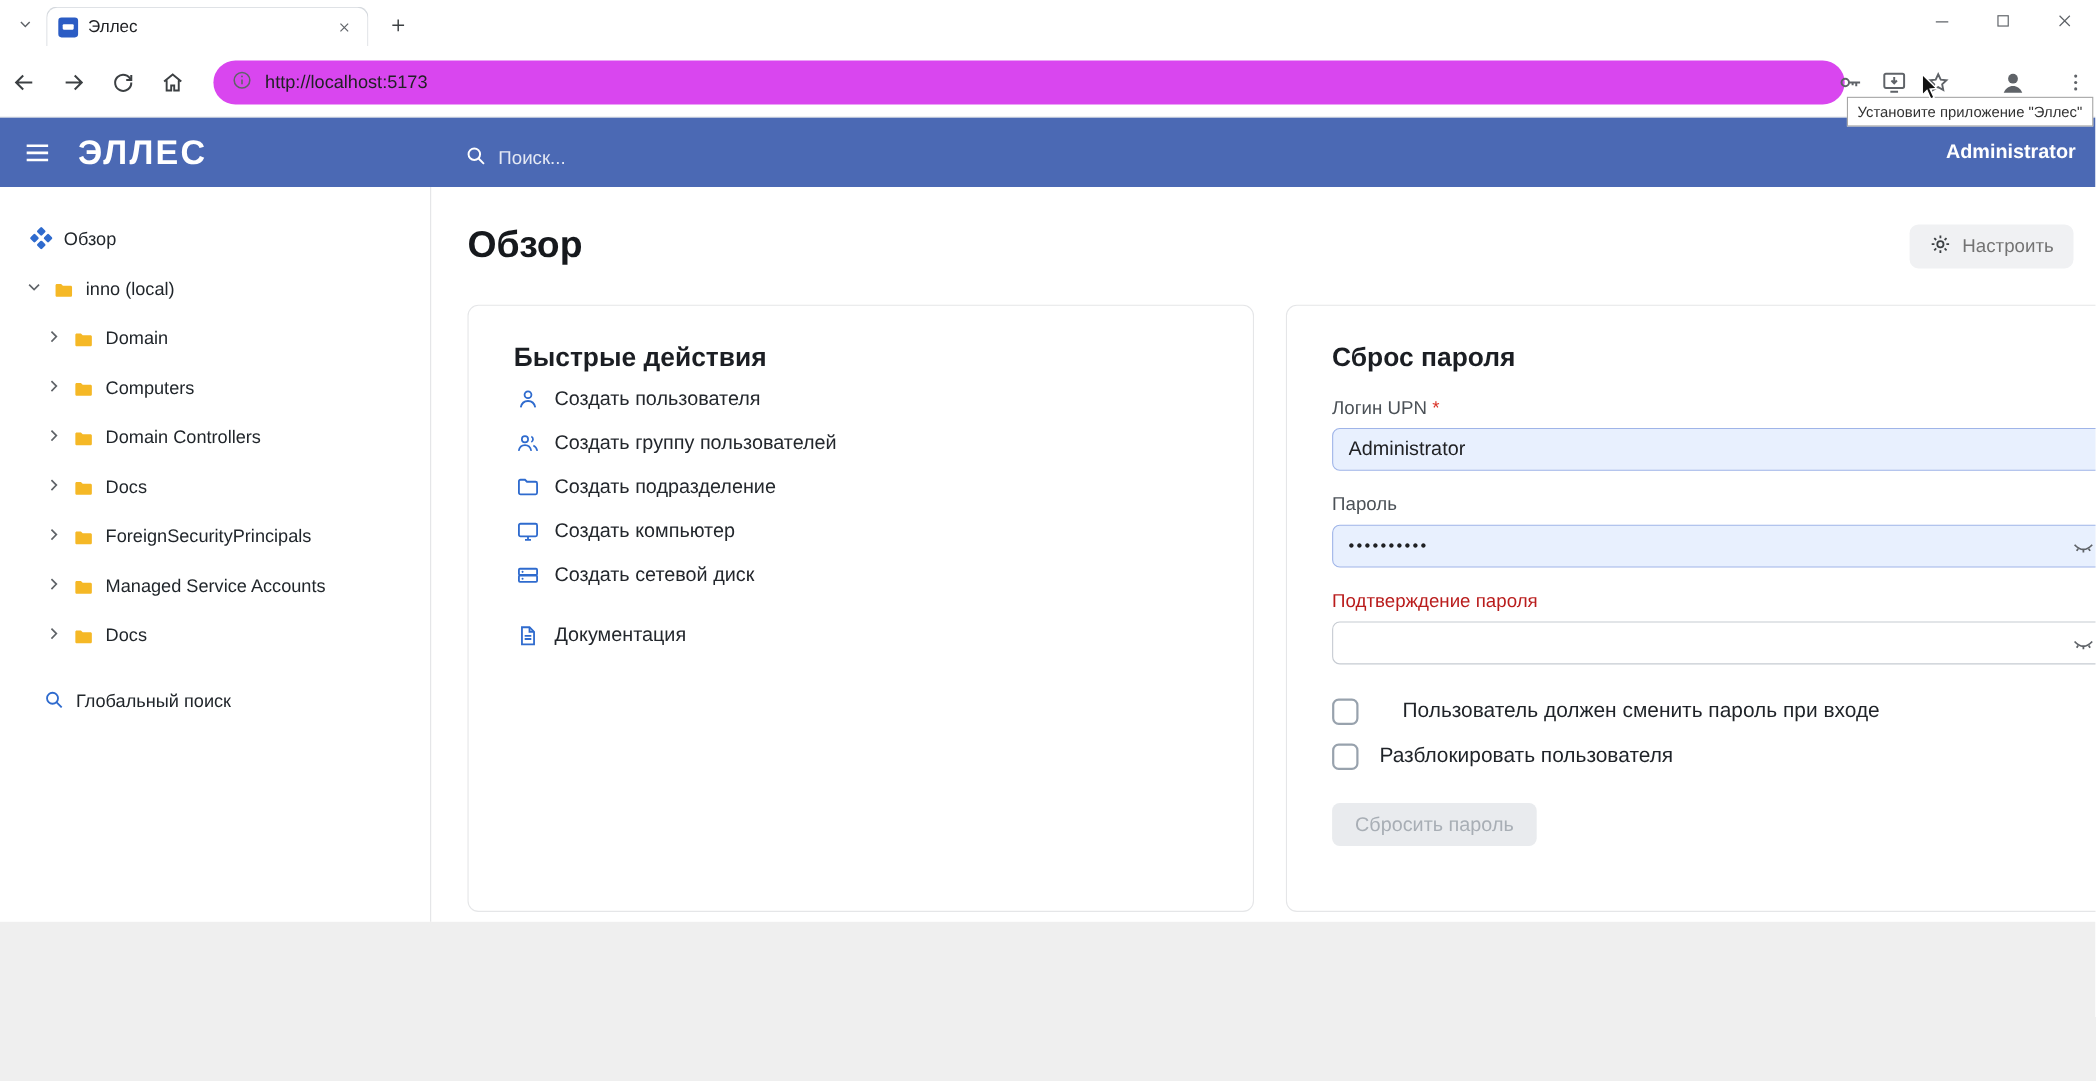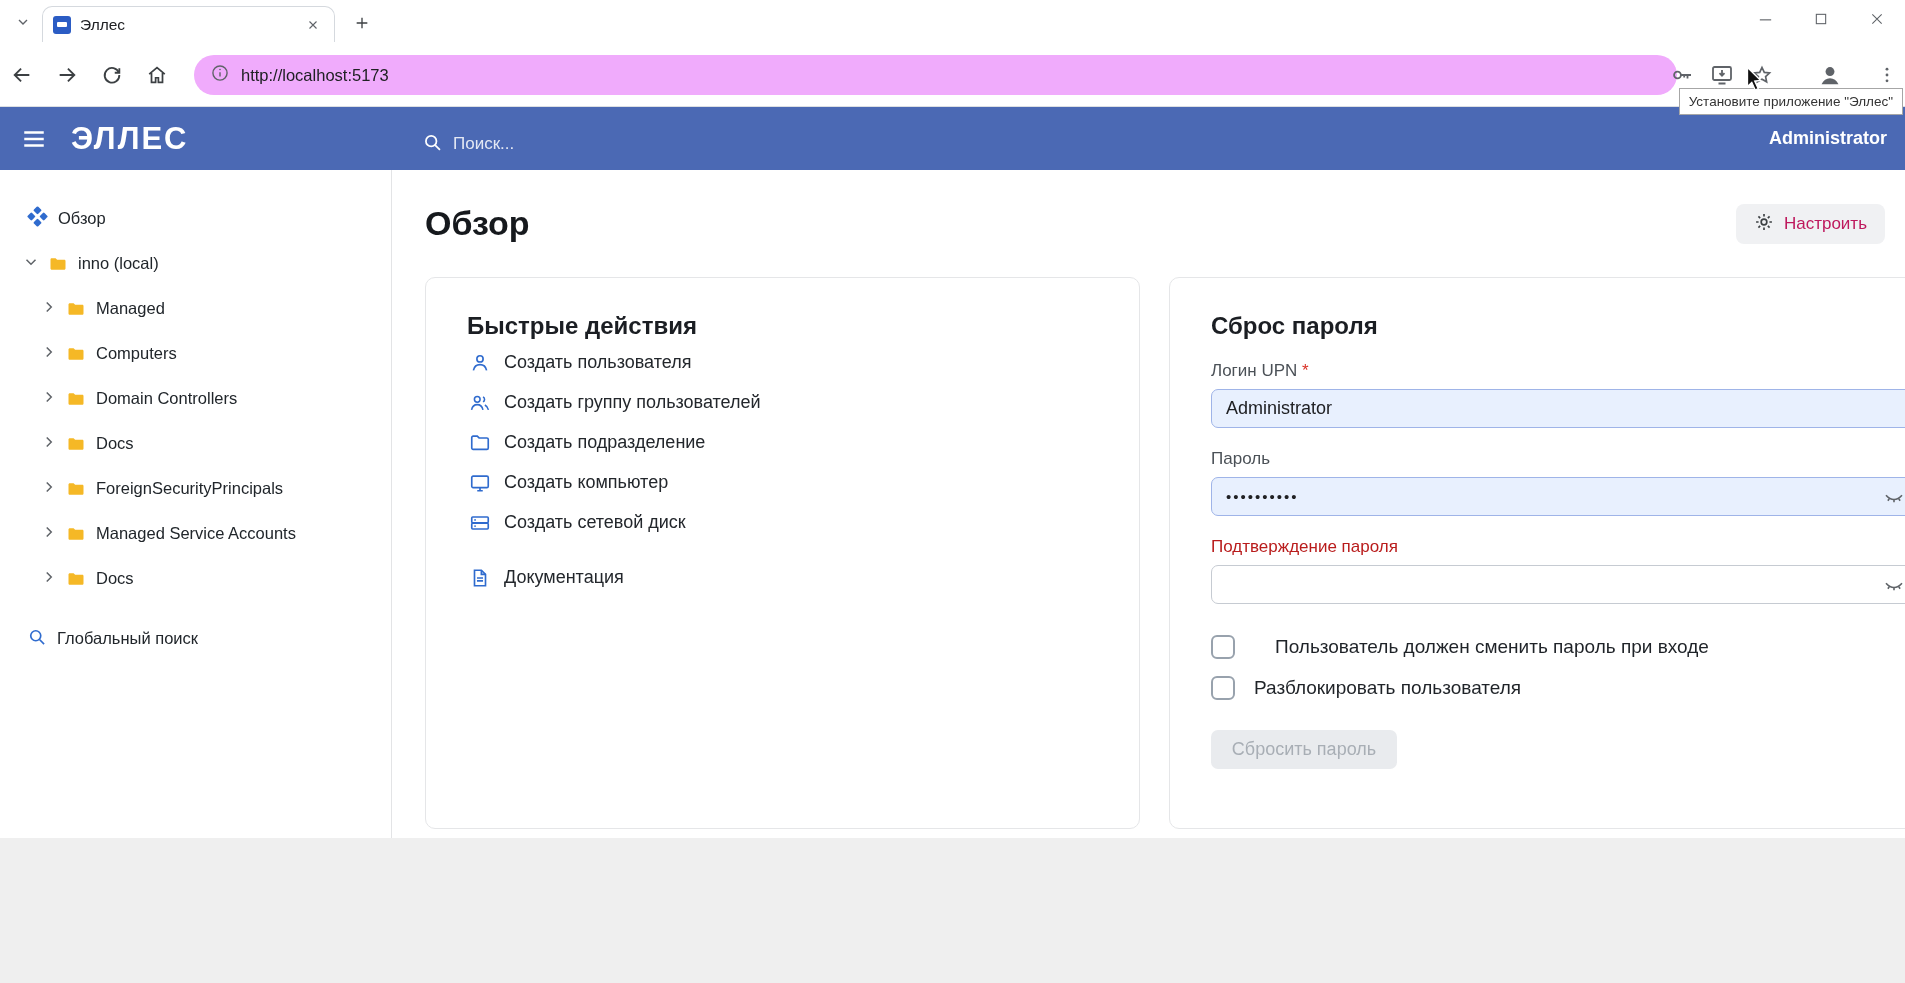--- a/index.html
+++ b/index.html
@@ -23,21 +23,21 @@
   .new-tab-btn { position:absolute; left:347px; top:9px; width:30px; height:28px;
                  display:flex; align-items:center; justify-content:center; color:#3c4043; }
   .win-controls { position:absolute; right:0; top:0; height:38px; display:flex; }
   .win-btn { width:56px; height:38px; display:flex; align-items:center; justify-content:center; color:#5f6368; }
 
   .toolbar { position:absolute; top:42px; left:0; right:0; height:65px; background:#fff;
              border-bottom:1px solid #dcdfe3; }
   .nav-group { position:absolute; left:5px; top:0; height:65px; display:flex; align-items:center; gap:11px; }
   .nav-btn { width:34px; height:34px; display:flex; align-items:center; justify-content:center;
              border-radius:50%; color:#5f6368; }
-  .omnibox { position:absolute; left:194px; top:13px; width:1483px; height:40px; background:#f0abfc;
+  .omnibox { position:absolute; left:194px; top:13px; width:1483px; height:40px; background:#d946ef;
              border-radius:20px; display:flex; align-items:center; padding:0 16px; gap:11px; }
   .url-text { font-size:16.5px; color:#202124; }
   .toolbar-right { position:absolute; right:1px; top:0; height:65px; display:flex; align-items:center; gap:6px; }
   .tb-icon { width:34px; height:34px; display:flex; align-items:center; justify-content:center; border-radius:50%; }
   .tb-gap { width:22px; }
   .tb-gap2 { width:11px; }
 
   .install-tooltip { position:absolute; top:88px; right:2px; background:#fff; border:1px solid #a6a6a6;
                      padding:5px 9px; font-size:13.5px; color:#333; white-space:nowrap; z-index:50; }
   .mouse-cursor { position:absolute; left:1746px; top:66px; z-index:60; pointer-events:none; }
@@ -54,28 +54,28 @@
   .header-user { position:absolute; right:18px; font-size:18px; font-weight:700; color:#fff; }
 
   
   .sidebar { position:absolute; top:170px; left:0; width:392px; height:668px; background:#fff;
              border-right:1px solid #e3e4e6; padding-top:26px; }
   .side-row { height:45px; display:flex; align-items:center; font-size:16.5px; color:#21262b; cursor:default; }
   .side-row .lbl { white-space:nowrap; }
   .row-overview { padding-left:27px; gap:10px; }
   .row-root { padding-left:22px; gap:6px; }
   .row-child { padding-left:40px; gap:6px; }
-  .row-gsearch { padding-left:27px; gap:10px; margin-top:15px; color:#21262b; }
+  .row-gsearch { padding-left:39px; gap:10px; margin-top:15px; color:#21262b; }
   .tree-folder { margin-left:2px; margin-right:4px; display:flex; }
 
   .main { position:absolute; top:170px; left:393px; right:0; height:668px; background:#fff; }
   .page-title { position:absolute; left:32px; top:34px; font-size:34px; font-weight:600; color:#16191d; }
   .configure-btn { position:absolute; right:20px; top:34px; height:40px; padding:0 18px;
                    background:#f0f1f3; border:none; border-radius:8px; display:flex; align-items:center;
-                   gap:10px; font-size:17px; color:#be185d; font-family:"Liberation Sans", sans-serif; }
+                   gap:10px; font-size:17px; color:#737373; font-family:"Liberation Sans", sans-serif; }
   .cards { position:absolute; top:107px; left:32px; display:flex; gap:29px; }
   .card { background:#fff; border:1px solid #e5e6e8; border-radius:10px; height:552px; padding:34px 41px; }
   .card-qa { width:715px; }
   .card-pr { width:792px; }
   .card-title { font-size:24px; font-weight:600; color:#1b1e23; }
 
   .qa-list { margin-top:12px; }
   .qa-item { display:flex; align-items:flex-start; gap:13px; height:40px; font-size:18px; color:#23272c; cursor:pointer; }
   .qa-item .qicon { margin-left:2px; display:flex; }
   .qa-docs { margin-top:15px; }
@@ -286,21 +286,21 @@
       <span>
         <svg width="18" height="18" viewBox="0 0 24 24">
             <path d="M9 6l6 6-6 6" fill="none" stroke="#5f6368" stroke-width="2"></path>
           </svg>
       </span>
       <span class="tree-folder">
         <svg width="20" height="20" viewBox="0 0 24 24">
             <path fill="#f5b826" d="M3 6.5C3 5.7 3.7 5 4.5 5h4.6L11 6.9h8.5c.8 0 1.5.7 1.5 1.5v9.1c0 .8-.7 1.5-1.5 1.5h-15c-.8 0-1.5-.7-1.5-1.5z"></path>
           </svg>
       </span>
-      <span class="lbl">Managed</span>
+      <span class="lbl">Domain</span>
     </div>
 
     <div class="side-row row-child">
       <span>
         <svg width="18" height="18" viewBox="0 0 24 24">
             <path d="M9 6l6 6-6 6" fill="none" stroke="#5f6368" stroke-width="2"></path>
           </svg>
       </span>
       <span class="tree-folder">
         <svg width="20" height="20" viewBox="0 0 24 24">

